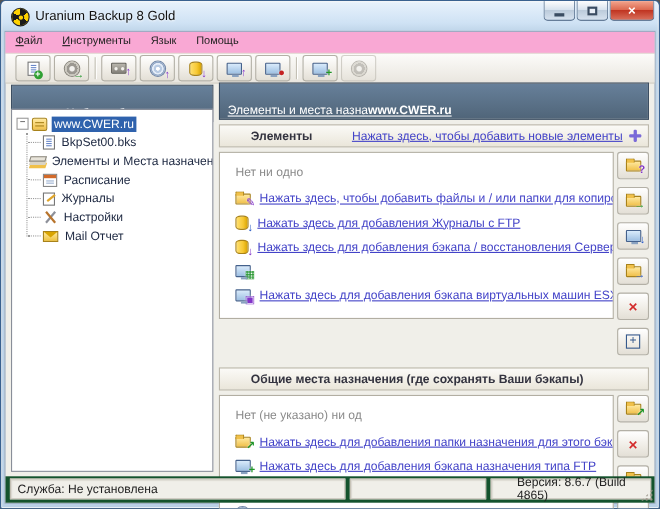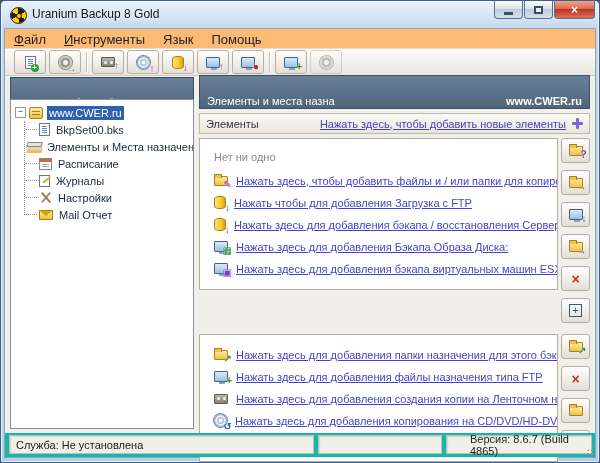--- a/index.html
+++ b/index.html
@@ -19,21 +19,21 @@
   .winbtns{position:absolute;right:4px;top:0;display:flex;}
   .winbtn{width:29px;height:18px;border:1px solid #5a728f;border-top:none;border-radius:0 0 4px 4px;
     background:linear-gradient(#fdfdfd,#d8e3ee 45%,#bccbdb 50%,#d6e2ef);margin-left:1px;
     display:flex;align-items:center;justify-content:center;font-size:10px;color:#333;box-sizing:border-box;}
   .winbtn.close{width:41px;background:linear-gradient(#f2a48d,#dd6a51 45%,#c03522 50%,#d9705c);color:#fff;font-weight:bold;font-size:12px;}
   .winbtn .mini{display:block;width:9px;height:3px;background:#3a4c62;margin-top:7px;}
   .winbtn .maxi{display:block;width:9px;height:8px;border:2px solid #3a4c62;box-sizing:border-box;background:#e8eef6;}
   
   .client{position:absolute;left:3px;right:3px;top:27px;bottom:4px;background:#f0efe9;border:1px solid #8ea4bd;}
   
-  .menubar{position:absolute;left:0;right:0;top:0;height:19px;background:#fdba74;border-bottom:1px solid #e0ddd4;display:flex;font-size:13px;color:#222;}
+  .menubar{position:absolute;left:0;right:0;top:0;height:19px;background:#f9a8d4;border-bottom:1px solid #e0ddd4;display:flex;font-size:10px;color:#222;}
   .menu-item{padding:3px 9px 0 9px;cursor:default;}
   .menu-item.accel::first-letter{text-decoration:underline;}
   
   .toolbar{position:absolute;left:0;right:0;top:20px;height:26px;background:linear-gradient(#fcfbf9,#ecu 0);
     background:linear-gradient(#fcfbf9,#e9e6df);border-bottom:1px solid #cfcbc0;display:flex;align-items:center;padding-left:9px;}
   .tbtn{width:30px;height:22px;border:1px solid #b3b0a6;border-radius:3px;background:linear-gradient(#ffffff,#efece5 60%,#e3dfd6);
     margin-right:3px;display:flex;align-items:center;justify-content:center;position:relative;}
   .tbtn.disabled{opacity:.55;}
   .tsep{width:1px;height:20px;background:#c4c0b5;margin:0 5px 0 2px;box-shadow:1px 0 0 #fff;}
   
@@ -76,43 +76,43 @@
   .trow.sel .lbl{background:#2f62ad;color:#fff;}
   .expander{width:9px;height:9px;border:1px solid #9a9a9a;background:#fff;font-size:9px;line-height:7px;text-align:center;color:#333;margin-right:3px;flex:none;}
   .tchild{padding-left:24px;position:relative;}
   .tchild::before{content:"";position:absolute;left:9px;top:0;bottom:8px;border-left:1px dotted #9a9a9a;}
   .tchild .trow::before{content:"";width:12px;border-top:1px dotted #9a9a9a;margin-left:-14px;margin-right:2px;}
   .tree .icn{margin-right:4px;flex:none;}
   .rootbox{width:14px;height:12px;background:linear-gradient(#ffe9a0,#f0c04a);border:1px solid #a8821a;border-radius:2px;box-sizing:border-box;margin-right:4px;flex:none;position:relative;}
   .rootbox::after{content:"";position:absolute;left:2px;top:3px;width:8px;height:1px;background:#a8821a;box-shadow:0 3px 0 #a8821a;}
   
   .rpanel{position:absolute;left:194px;right:5px;top:46px;bottom:28px;}
-  .rpanel .panel-hdr{display:flex;justify-content:space-between;}
+  .rpanel .panel-hdr{display:flex;text-decoration:underline;}
   .panel-hdr .rt{font-weight:bold;}
   .subhdr{margin-top:4px;height:21px;background:linear-gradient(#fbfaf7,#eae6da);border:1px solid #bdb9ac;box-sizing:border-box;
     display:flex;align-items:center;justify-content:space-between;padding:0 6px;font-size:11px;}
-  .subhdr .stitle{font-weight:normal;color:#33333f;}
+  .subhdr .stitle{font-weight:bold;color:#33333f;margin-left:22px;}
   .addlink{color:#4343c8;text-decoration:underline;font-size:11px;display:flex;align-items:center;}
   .plusico{position:relative;width:11px;height:11px;margin-left:6px;display:inline-block;}
   .plusico::before{content:"";position:absolute;left:4px;top:0;width:3px;height:11px;background:#7a6ad8;border-radius:1px;}
   .plusico::after{content:"";position:absolute;left:0;top:4px;width:11px;height:3px;background:#7a6ad8;border-radius:1px;}
   .sectionrow{display:flex;margin-top:4px;}
   .whitebox{flex:1;background:#fff;border:1px solid #b2aea2;box-sizing:border-box;padding:12px 10px 6px 14px;font-size:11px;overflow:hidden;}
   .whitebox .empty{color:#8a8a8a;margin-bottom:10px;}
   .linkrow{display:flex;align-items:center;margin-bottom:7px;height:15px;white-space:nowrap;}
   .linkrow .icn{margin-right:8px;flex:none;}
   .linkrow a{color:#4343c8;text-decoration:underline;cursor:pointer;}
   .btncol{width:32px;flex:none;display:flex;flex-direction:column;align-items:flex-end;padding-left:4px;box-sizing:border-box;}
   .sbtn{width:27px;height:23px;border:1px solid #b3b0a6;border-radius:3px;background:linear-gradient(#ffffff,#efece5 60%,#e3dfd6);
     display:flex;align-items:center;justify-content:center;margin-bottom:7px;position:relative;}
   .sbtn .x{color:#d32b2b;font-weight:bold;font-size:14px;line-height:14px;}
   .sqplus{width:13px;height:13px;border:1px solid #35598c;color:#35598c;font-size:11px;line-height:11px;text-align:center;box-sizing:border-box;}
   .h1box{height:152px;} .h2box{height:128px;}
   
-  .statusbar{position:absolute;left:0;right:0;bottom:0;height:24px;background:#14b8a6;display:flex;align-items:stretch;padding:2px 3px 3px 4px;box-sizing:border-box;font-size:11px;color:#222;}
+  .statusbar{position:absolute;left:0;right:0;bottom:0;height:24px;background:#14532d;display:flex;align-items:stretch;padding:2px 3px 3px 4px;box-sizing:border-box;font-size:11px;color:#222;}
   .scell{border:1px solid #c2beb2;box-shadow:inset 1px 1px 1px rgba(150,145,130,.25);display:flex;align-items:center;padding:0 6px;box-sizing:border-box;margin-right:4px;background:#f0efe9;}
   .scell.c1{width:305px;} .scell.c2{width:124px;} .scell.c3{flex:1;justify-content:flex-start;margin-right:0;padding-left:23px;}
   .grip{position:absolute;right:1px;bottom:1px;width:12px;height:12px;
     background:radial-gradient(circle at 2px 2px,#9a968a 1px,transparent 1.2px);background-size:4px 4px;clip-path:polygon(100% 0,100% 100%,0 100%);}
 </style>
 </head>
 <body>
 
 <div id="window">
 
@@ -247,33 +247,32 @@
           <div class="linkrow">
             <span class="icn fold">
                 <span class="badge bp">✎</span>
               </span>
             <a>Нажать здесь, чтобы добавить файлы и / или папки для копирования</a>
           </div>
           <div class="linkrow">
             <span class="icn cyl">
                 <span class="badge bb">↓</span>
               </span>
-            <a>Нажать чтобы для добавления Загрузка с FTP</a>
+            <a>Нажать здесь для добавления Журналы с FTP</a>
           </div>
           <div class="linkrow">
             <span class="icn cyl">
                 <span class="badge bp">↓</span>
               </span>
             <a>Нажать здесь для добавления бэкапа / восстановления Сервера SQL</a>
           </div>
           <div class="linkrow">
             <span class="icn scr">
                 <span class="badge bg">▦</span>
               </span>
-            <a>Нажать здесь для добавления Бэкапа Образа Диска:</a>
           </div>
           <div class="linkrow">
             <span class="icn scr">
                 <span class="badge bp">▣</span>
               </span>
             <a>Нажать здесь для добавления бэкапа виртуальных машин ESX(i)/vSphere</a>
           </div>
         </div>
         <div class="btncol">
           <div class="sbtn">
@@ -298,33 +297,37 @@
             </div>
           <div class="sbtn">
               <span class="x">×</span>
             </div>
           <div class="sbtn">
               <span class="sqplus">+</span>
             </div>
         </div>
       </div>
 
+      <div class="subhdr">
+        <span class="stitle">Общие места назначения (где сохранять Ваши бэкапы)</span>
+      </div>
       <div class="sectionrow">
         <div class="whitebox h2box">
+          <div class="empty">Нет (не указано) ни од</div>
           <div class="linkrow">
             <span class="icn fold">
                 <span class="badge bg">↗</span>
               </span>
             <a>Нажать здесь для добавления папки назначения для этого бэкапа</a>
           </div>
           <div class="linkrow">
             <span class="icn scr">
                 <span class="badge bg">+</span>
               </span>
-            <a>Нажать здесь для добавления файлы назначения типа FTP</a>
+            <a>Нажать здесь для добавления бэкапа назначения типа FTP</a>
           </div>
           <div class="linkrow">
             <span class="icn tape"></span>
             <a>Нажать здесь для добавления создания копии на Ленточном накопителе</a>
           </div>
           <div class="linkrow">
             <span class="icn cd">
                 <span class="badge bb">↺</span>
               </span>
             <a>Нажать здесь для добавления копирования на CD/DVD/HD-DVD/Blu-Ray</a>

